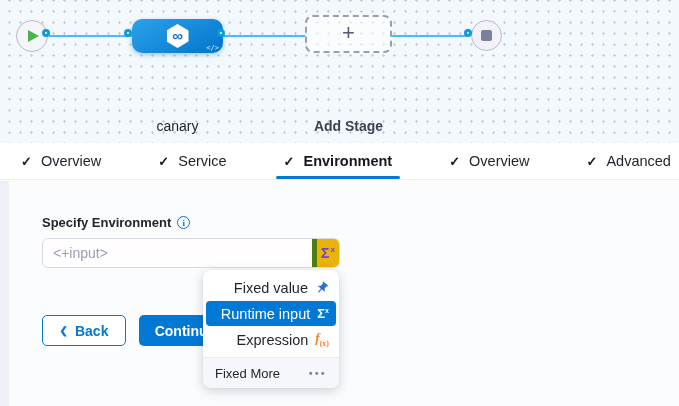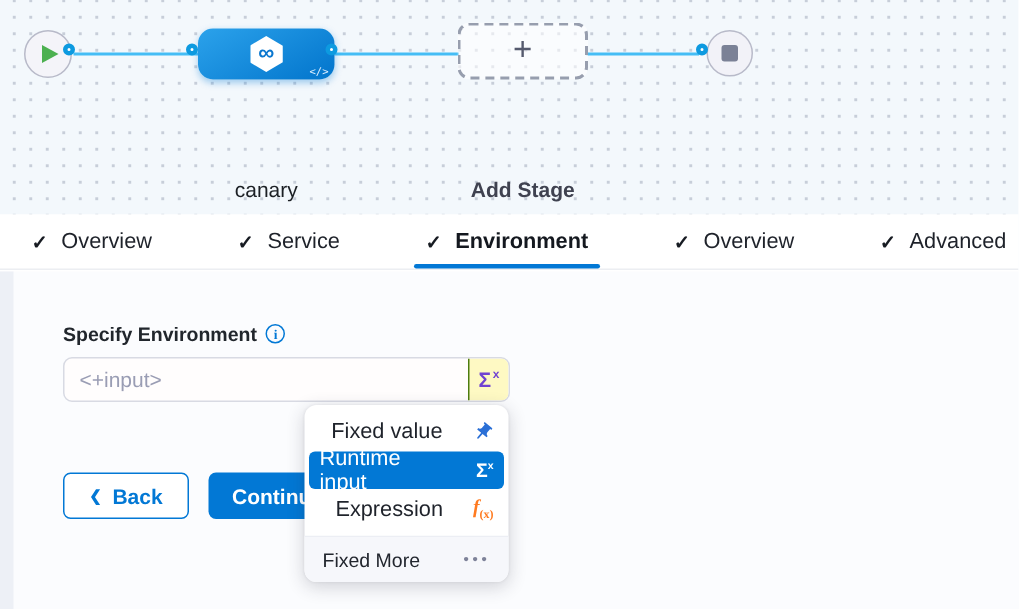--- a/index.html
+++ b/index.html
@@ -123,21 +123,21 @@
     background:#fffdfd; border:1px solid #d8dae3; border-radius:6px;
     display:flex; align-items:stretch; overflow:hidden;gap:20px;
   }
   .input-wrap input {
     flex:1; border:none; outline:none; background:transparent;
     padding:0 10px; font-size:14px; color:#40424e;
     font-family:"Liberation Sans", sans-serif;
   }
   .input-wrap input::placeholder { color:#9a9db4; opacity:1; }
   .sigma-btn {
-    width:27px; border-left:1px solid #4d7c0f; background:#fef9c3;
+    width:27px; border-left:5px solid #4d7c0f; background:#eab308;
     display:flex; align-items:center; justify-content:center; cursor:pointer;
   }
   .sigma { font-size:14px; font-weight:700; color:#7143d1; line-height:1; }
   .sigma sup { font-size:8px; margin-left:1px; }
 
   .btn {
     position:absolute; top:134px; height:31px; border-radius:5px;
     display:flex; align-items:center; justify-content:center;
     font-size:14px; font-weight:700; cursor:pointer;
   }
@@ -150,21 +150,21 @@
 
   
   .dropdown {
     position:absolute; left:203px; top:89px; width:136px;
     background:#ffffff; border-radius:8px; z-index:5;
     box-shadow:0 3px 12px rgba(40,41,61,.20), 0 0 2px rgba(40,41,61,.08);
     padding-top:5px;
   }
   .dd-item {
     height:25px; margin:0 3px 1px 3px; border-radius:4px;
-    display:flex; align-items:center; justify-content:flex-end; gap:20px;
+    display:flex; align-items:center; justify-content:flex-end; gap:7px;
     padding:0 7px; font-size:14.5px; color:#1f232b; cursor:pointer;
   }
   .dd-item.selected { background:#0278d5; color:#ffffff; }
   .pin-icon { width:14px; height:14px; display:block; }
   .sigma-white { color:#ffffff; font-size:13px; font-weight:700; line-height:1; }
   .sigma-white sup { font-size:7px; }
   .fx-icon {
     color:#ff7b21; font-size:13px; line-height:1;
     font-family:"Liberation Serif", serif; font-style:italic; font-weight:700;
   }

